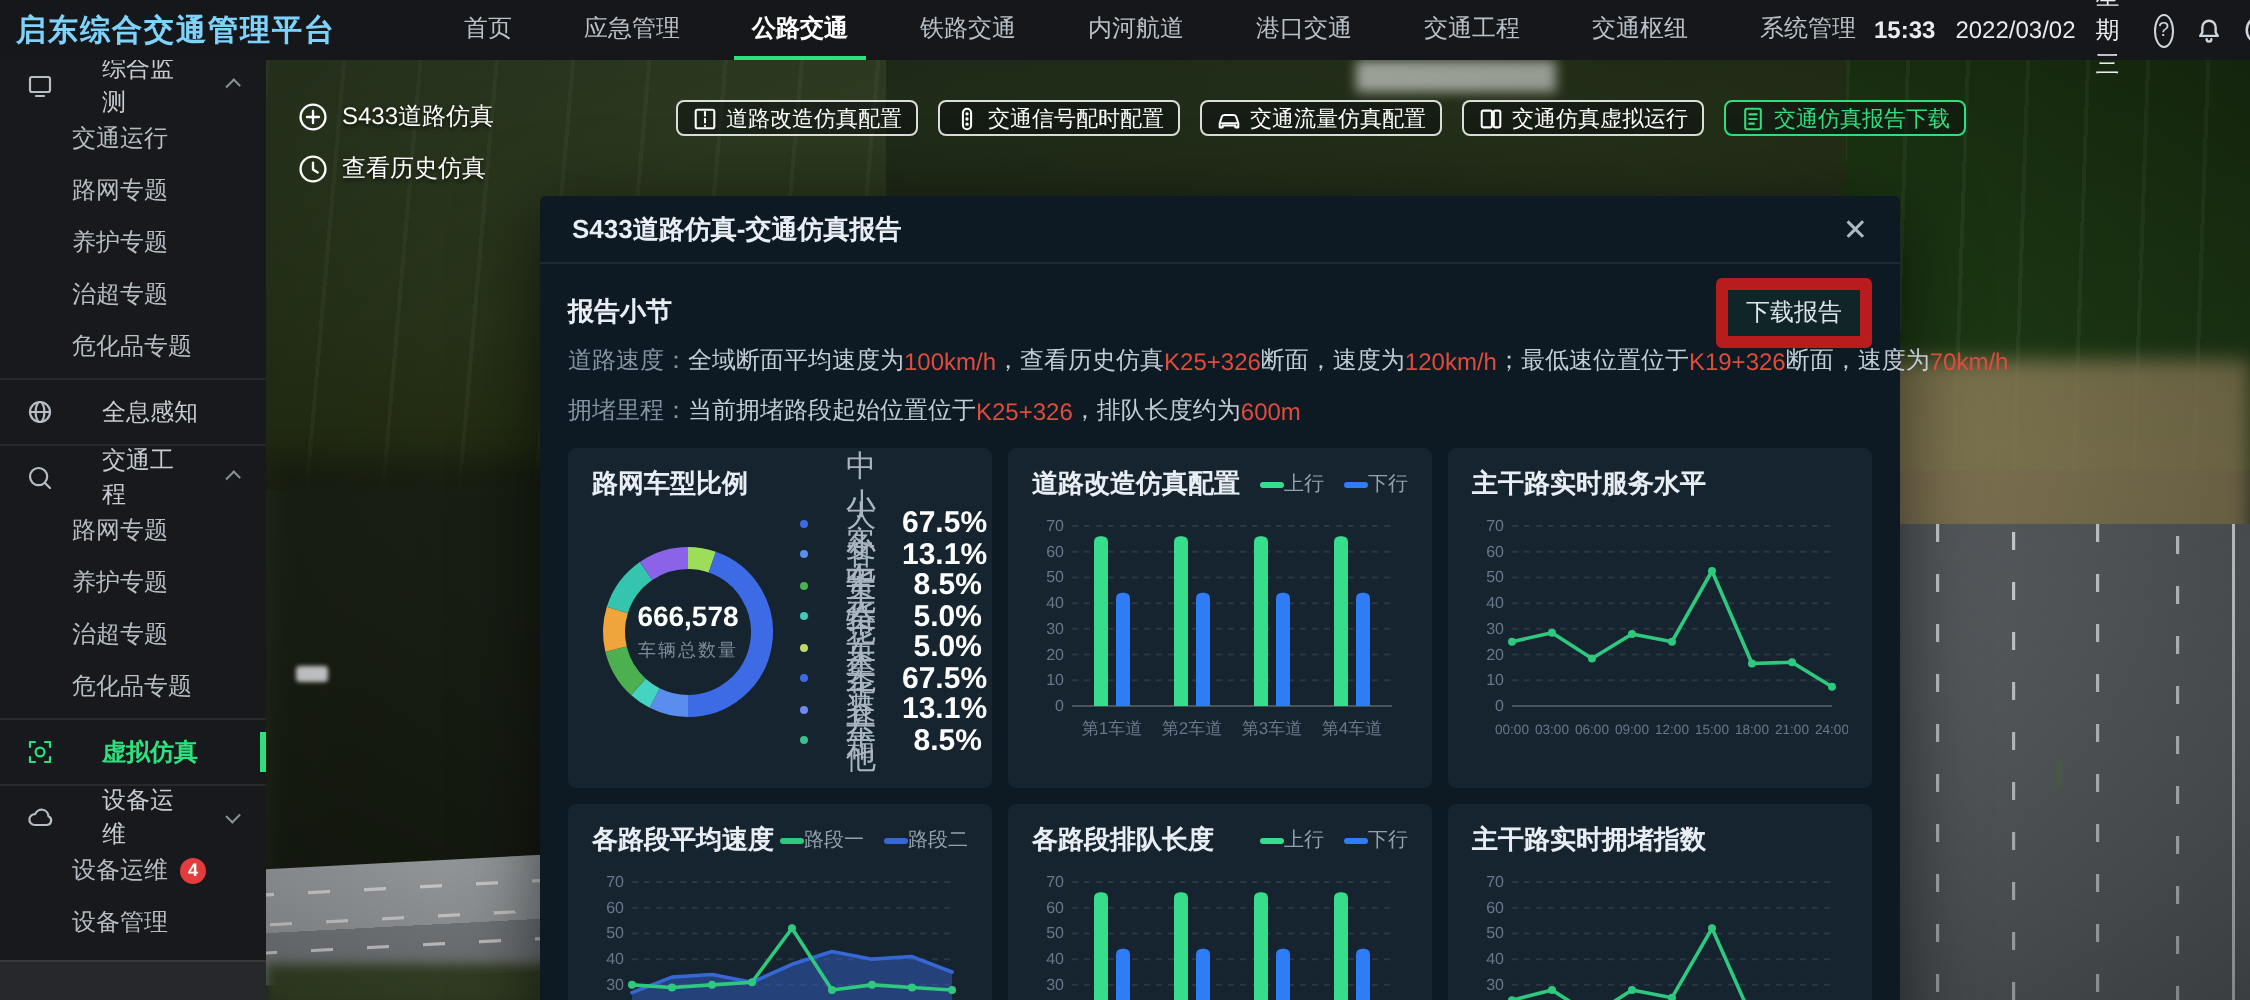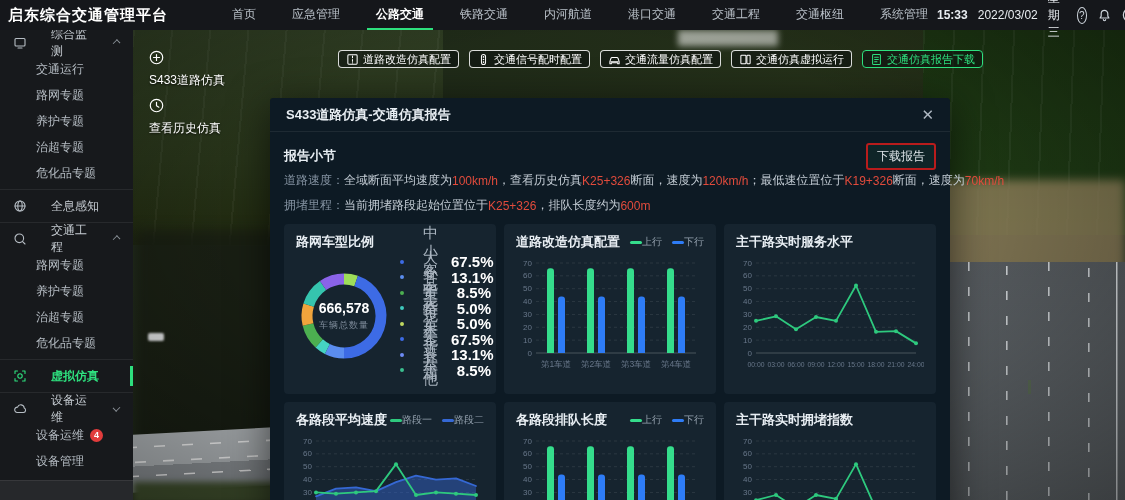--- a/index.html
+++ b/index.html
@@ -3,21 +3,21 @@
 <meta charset="utf-8">
 <style>
   * { margin:0; padding:0; box-sizing:border-box; }
   html,body { width:1125px; height:500px; overflow:hidden; background:#101214;
     font-family:"Liberation Sans","DejaVu Sans",sans-serif; }
   .stage { position:relative; width:1125px; height:500px; overflow:hidden; background:#101214; }
 
   
   .nav { position:absolute; top:0; left:0; right:0; height:30px; background:#15171b;
     display:flex; align-items:center; z-index:40; }
-  .logo { color:#ffffff; font-weight:bold; font-size:15px; margin-left:8px; letter-spacing:1px; white-space:nowrap; }
+  .logo { color:#7dd3fc; font-weight:bold; font-size:15px; margin-left:8px; letter-spacing:1px; white-space:nowrap; }
   .menu { display:flex; margin-left:55px; gap:18px; height:30px; }
   .nav-item { color:#b9c0c8; font-size:12px; display:flex; align-items:center; padding:0 9px;
     cursor:pointer; border-bottom:2px solid transparent; white-space:nowrap; }
   .nav-item.active { color:#fff; font-weight:bold; border-bottom-color:#2EE07E; }
   .nav-right { margin-left:auto; display:flex; align-items:center; gap:10px; margin-right:52px;
     color:#e8ecf0; font-size:12px; }
   .time { font-weight:bold; }
   .nav-ic { width:17px; height:17px; border:1px solid #cfd6dd; border-radius:50%; display:flex;
     align-items:center; justify-content:center; font-size:10px; color:#cfd6dd; cursor:pointer; }
   .nav-svg { display:flex; cursor:pointer; }
@@ -71,38 +71,38 @@
       repeating-linear-gradient(90deg,rgba(255,255,255,.9) 0 11px,transparent 11px 28px) 0 12px/100% 1.6px no-repeat,
       repeating-linear-gradient(90deg,rgba(255,255,255,.9) 0 11px,transparent 11px 28px) 8px 27px/100% 1.6px no-repeat,
       repeating-linear-gradient(90deg,rgba(255,255,255,.9) 0 11px,transparent 11px 28px) 0 41px/100% 1.6px no-repeat,
       linear-gradient(180deg,#b3b8bb 0 55%,#8e9397 55% 100%); }
   .grass { left:0; top:452px; width:310px; height:22px; background:#42522f; filter:blur(3px); }
   .car-dot { left:15px; top:303px; width:16px; height:8px; background:#d8dadb; border-radius:2px; filter:blur(1px); }
   .vignette { inset:0; background:radial-gradient(ellipse at 45% 40%,transparent 45%,rgba(0,0,0,0.42) 100%); }
 
   
   .map-links { position:absolute; left:16px; top:20px; display:flex; flex-direction:column; gap:9px; z-index:5; }
-  .map-link { display:flex; gap:7px; color:#fff; font-size:12px;
-    text-shadow:0 1px 2px rgba(0,0,0,.8); cursor:pointer; white-space:nowrap;flex-direction:column; }
+  .map-link { display:flex; align-items:center; gap:7px; color:#fff; font-size:12px;
+    text-shadow:0 1px 2px rgba(0,0,0,.8); cursor:pointer; white-space:nowrap; }
   .map-buttons { position:absolute; left:205px; top:20px; display:flex; gap:10px; z-index:5; }
   .map-btn { display:flex; align-items:center; gap:4px; height:18px; padding:0 7px;
     border:1px solid rgba(255,255,255,0.85); border-radius:4px; background:rgba(10,14,16,0.5);
     color:#fff; font-size:11px; cursor:pointer; white-space:nowrap; font-family:inherit; }
   .map-btn.accent { border-color:#2EE07E; color:#2EE07E; }
 
   
   .modal { position:absolute; left:137px; top:68px; width:680px; background:#0d1a24; border-radius:3px;
     box-shadow:0 8px 40px rgba(0,0,0,0.6); z-index:10; display:flex; flex-direction:column; padding-bottom:14px; }
   .modal-head { height:34px; flex:0 0 34px; display:flex; align-items:center; padding:0 16px;
     border-bottom:1px solid rgba(255,255,255,0.07); color:#e8eef3; font-size:13px; font-weight:bold; }
   .close { margin-left:auto; color:#aeb8c2; font-size:15px; cursor:pointer; font-weight:normal; }
   .modal-body { padding:12px 14px 0 14px; display:flex; flex-direction:column; }
   .sec-row { display:flex; align-items:center; height:24px; }
   .sec-title { color:#e8eef3; font-size:13px; font-weight:bold; }
-  .dl-btn { margin-left:auto; background:rgba(46,224,126,0.06); border:2px solid #b91c1c; color:#dfe6ea;
+  .dl-btn { margin-left:auto; background:rgba(46,224,126,0.06); border:6px solid #b91c1c; color:#dfe6ea;
     font-size:12px; padding:3px 9px; border-radius:3px; cursor:pointer; font-family:inherit; }
   .rline { font-size:12px; color:#c3ccd4; height:25px; display:flex; align-items:center; white-space:nowrap; }
   .rlabel { color:#8593a2; }
   .rline .hl { color:#E14B3C; }
   .cards { display:grid; grid-template-columns:repeat(3,1fr); gap:8px; margin-top:6px; }
   .card { background:#16242F; border-radius:4px; padding:9px 12px; height:170px; overflow:hidden; }
   .card-head { display:flex; align-items:flex-start; }
   .card-title { color:#e8eef3; font-size:13px; font-weight:bold; }
   .legend { margin-left:auto; display:flex; gap:10px; align-items:center; padding-top:2px; }
   .lg-item { display:flex; align-items:center; gap:0; color:#93a0ad; font-size:10px; cursor:pointer; }

